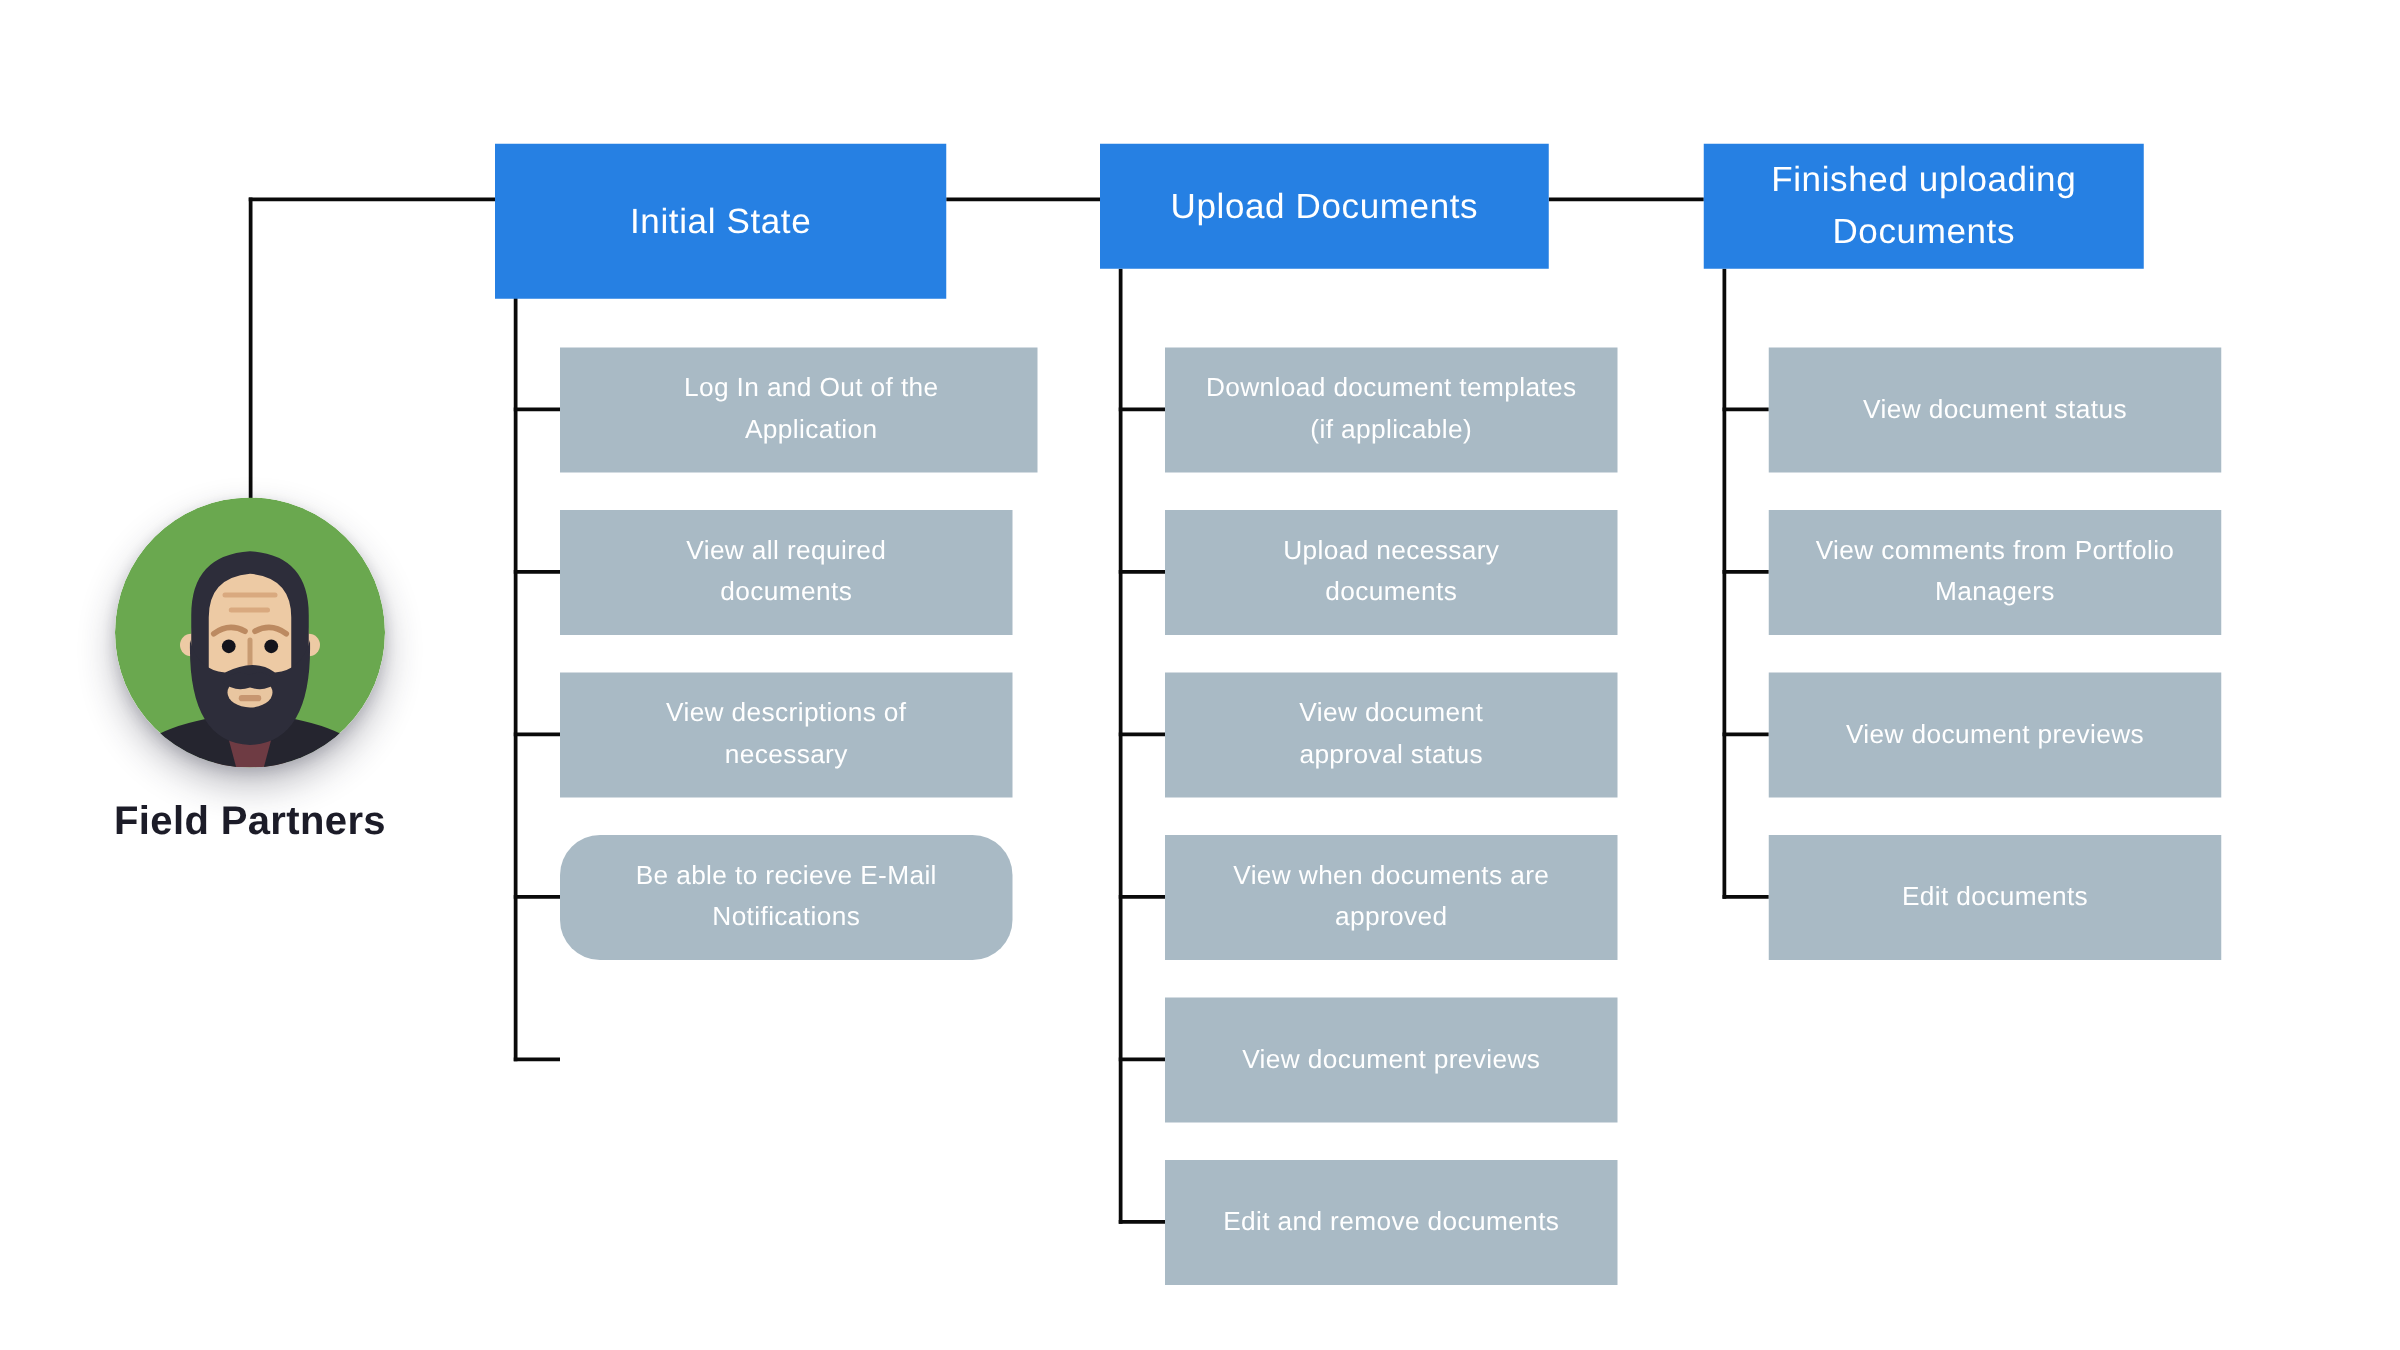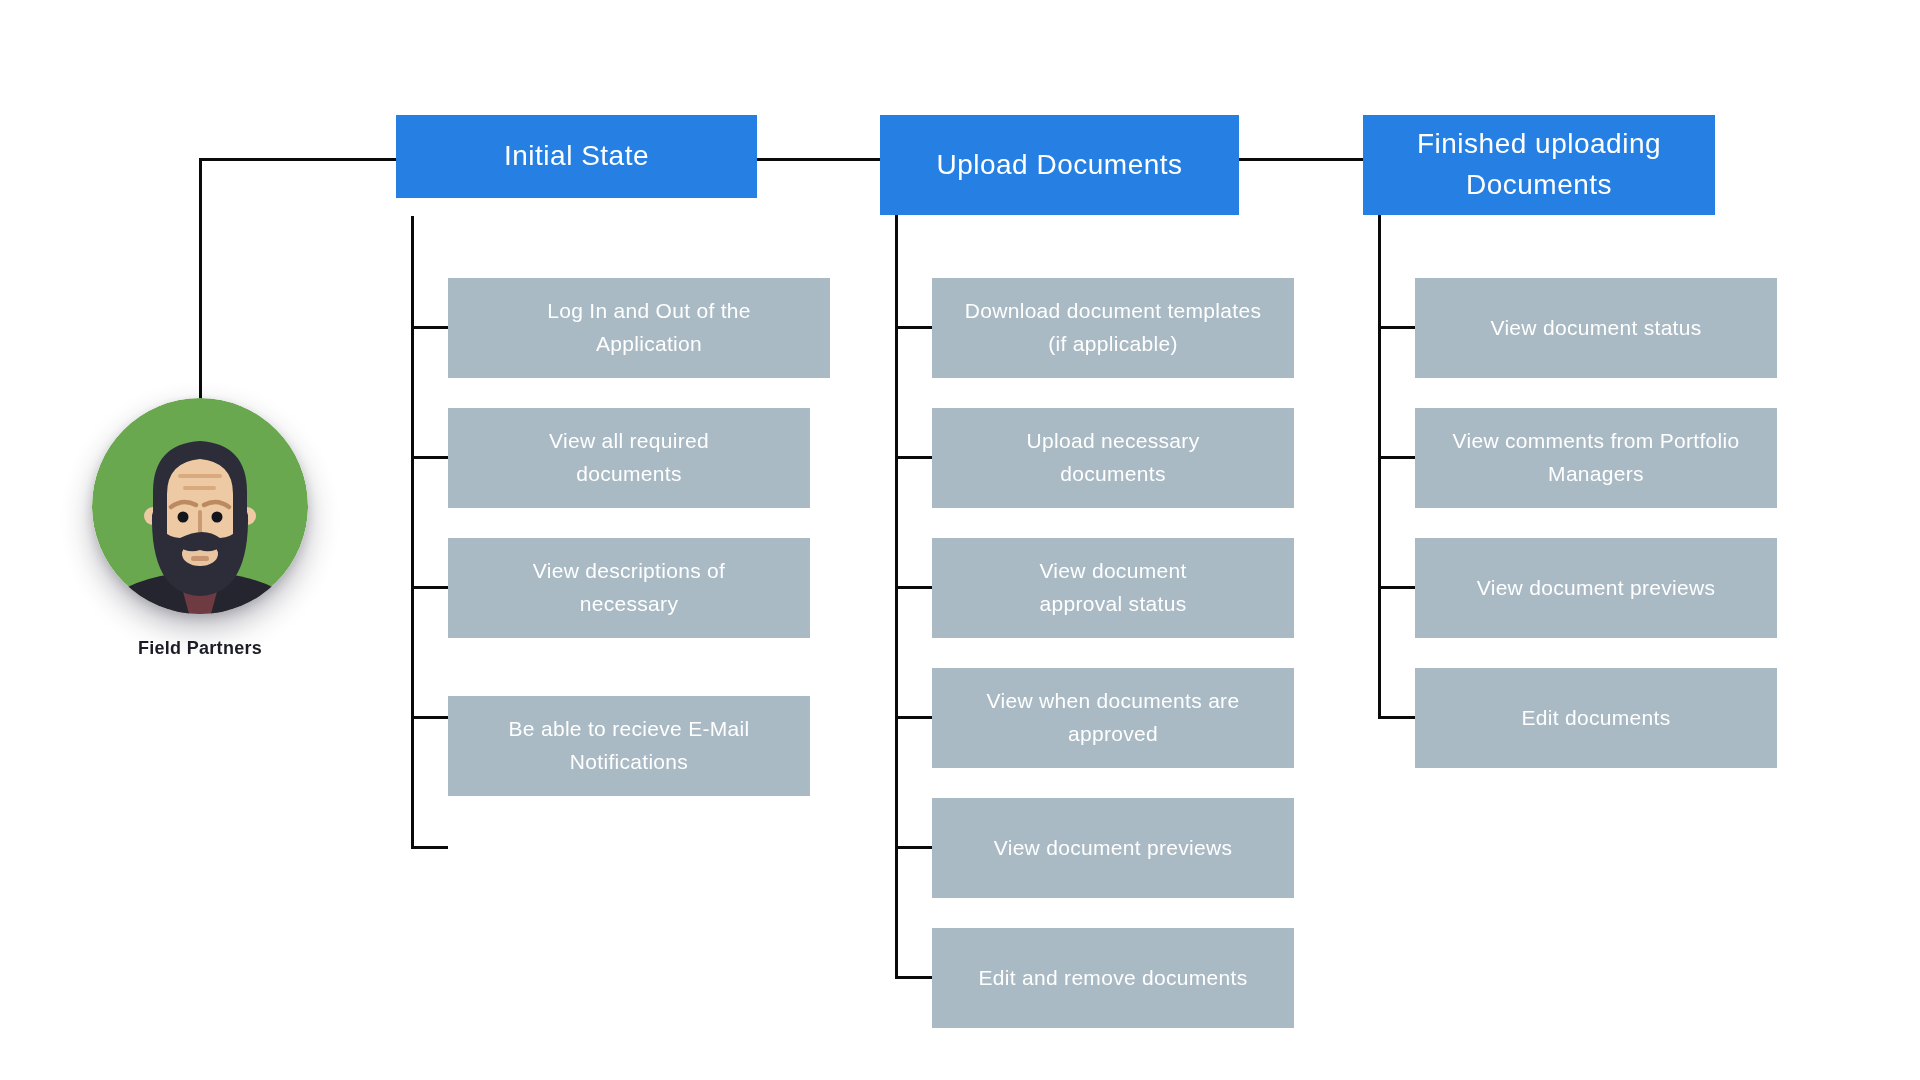--- a/index.html
+++ b/index.html
@@ -47,21 +47,21 @@
   .avatar{
     position:absolute;left:92px;top:398px;width:216px;height:216px;
     border-radius:50%;z-index:2;
     box-shadow:0 14px 30px rgba(40,40,60,.32), 0 4px 10px rgba(40,40,60,.18);
   }
   .avatar svg{display:block;width:216px;height:216px;}
 
   .actor-label{
     position:absolute;left:40px;top:638px;width:320px;
     text-align:center;z-index:2;
-    font-size:18px;font-weight:700;color:#1c1c28;letter-spacing:.3px;
+    font-size:32px;font-weight:700;color:#1c1c28;letter-spacing:.3px;
   }
 </style>
 </head>
 <body>
 
 <div class="canvas">
 
   <div class="hline" style="left:199px;top:158px;width:197px;"></div>
   <div class="vline" style="left:199px;top:158px;height:244px;"></div>
 
@@ -130,28 +130,28 @@
         <ellipse cx="108" cy="156" rx="18" ry="12" fill="#e9c6a0"></ellipse>
 
         <path d="M86 148 Q96 136 108 142 Q120 136 130 148 Q120 156 108 152 Q96 156 86 148 Z" fill="#2d2d3a"></path>
 
         <rect x="99" y="158" width="18" height="5" rx="2.5" fill="#c79670"></rect>
       </g>
     </svg>
   </div>
   <div class="actor-label">Field Partners</div>
 
-  <div class="header" style="left:396px;top:115px;width:361px;height:83px;">Initial State</div>
+  <div class="header" style="left:396px;top:115px;width:361px;height:124px;">Initial State</div>
   <div class="item" style="left:448px;top:278px;padding-left:20px;">Log In and Out of the
 Application</div>
   <div class="item" style="left:448px;top:408px;">View all required
 documents</div>
   <div class="item" style="left:448px;top:538px;">View descriptions of
 necessary</div>
-  <div class="item" style="left:448px;top:696px;">Be able to recieve E-Mail
+  <div class="item" style="left:448px;top:668px;border-radius:32px;">Be able to recieve E-Mail
 Notifications</div>
 
   <div class="header" style="left:880px;top:115px;width:359px;height:100px;">Upload Documents</div>
   <div class="item" style="left:932px;top:278px;">Download document templates
 (if applicable)</div>
   <div class="item" style="left:932px;top:408px;">Upload necessary
 documents</div>
   <div class="item" style="left:932px;top:538px;">View document
 approval status</div>
   <div class="item" style="left:932px;top:668px;">View when documents are

